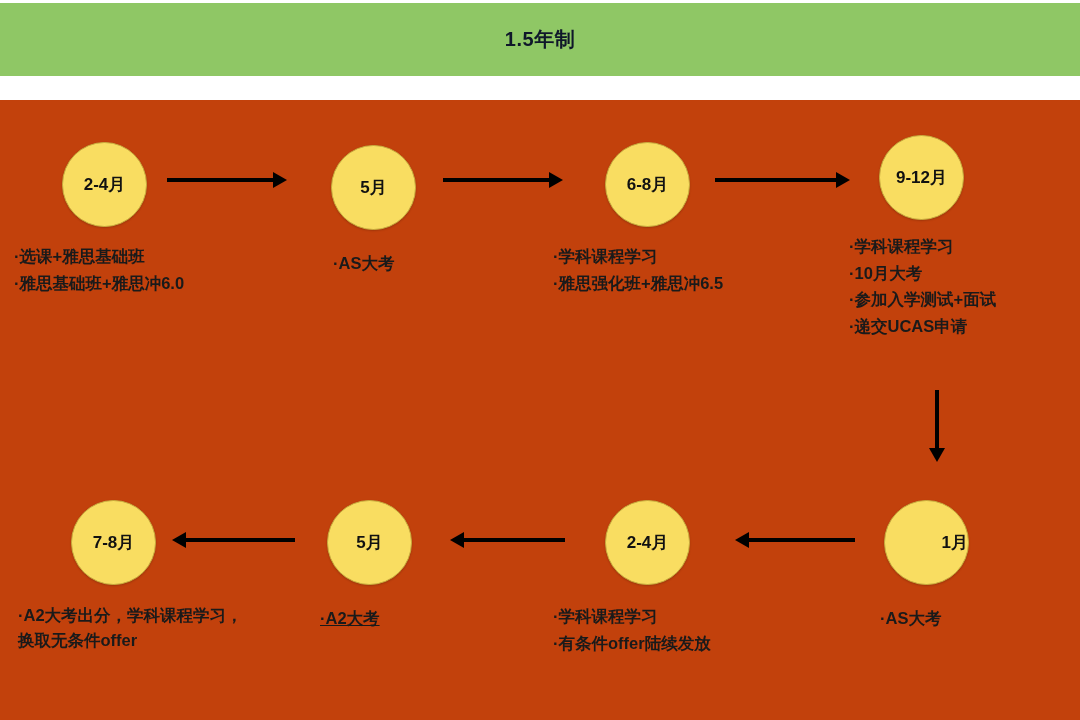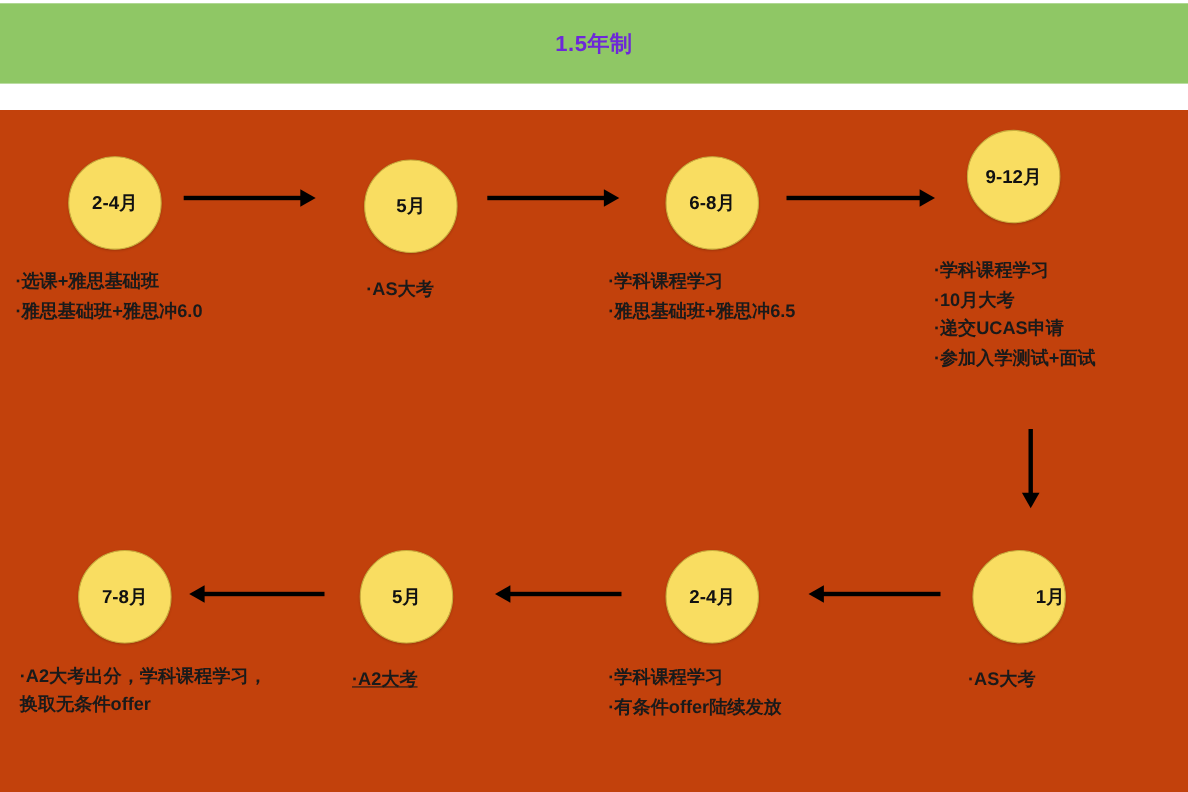--- a/index.html
+++ b/index.html
@@ -23,21 +23,21 @@
     width: 1080px;
     height: 73px;
     background: #8fc765;
     display: flex;
     align-items: center;
     justify-content: center;
   }
   .header-title {
     font-size: 20px;
     font-weight: bold;
-    color: #6d28d9;
+    color: #0f172a;
     letter-spacing: 0.5px;
   }
 
   
   .panel {
     position: absolute;
     left: 0;
     top: 100px;
     width: 1080px;
     height: 700px;
@@ -168,38 +168,38 @@
     <div class="shaft"></div>
     <div class="head"></div>
   </div>
 
   <div class="step">
     <div class="circle" style="left:605px; top:42px;">
       <span class="circle-label">6-8月</span>
     </div>
     <div class="bullets" style="left:553px; top:143px;">
       <span class="bullet-line">·学科课程学习</span>
-      <span class="bullet-line">·雅思基础班+雅思冲6.5</span>
+      <span class="bullet-line">·雅思强化班+雅思冲6.5</span>
     </div>
   </div>
 
   <div class="arrow-h right" style="left:715px; top:72px; width:135px;">
     <div class="shaft"></div>
     <div class="head"></div>
   </div>
 
   <div class="step">
-    <div class="circle" style="left:879px; top:18px;">
+    <div class="circle" style="left:879px; top:35px;">
       <span class="circle-label">9-12月</span>
     </div>
     <div class="bullets" style="left:849px; top:133px;">
       <span class="bullet-line">·学科课程学习</span>
       <span class="bullet-line">·10月大考</span>
+      <span class="bullet-line">·参加入学测试+面试</span>
       <span class="bullet-line">·递交UCAS申请</span>
-      <span class="bullet-line">·参加入学测试+面试</span>
     </div>
   </div>
 
   <div class="arrow-v" style="left:929px; top:290px; height:72px;">
     <div class="shaft"></div>
     <div class="head"></div>
   </div>
 
   <div class="step">
     <div class="circle" style="left:884px; top:400px;justify-content:flex-end;">

